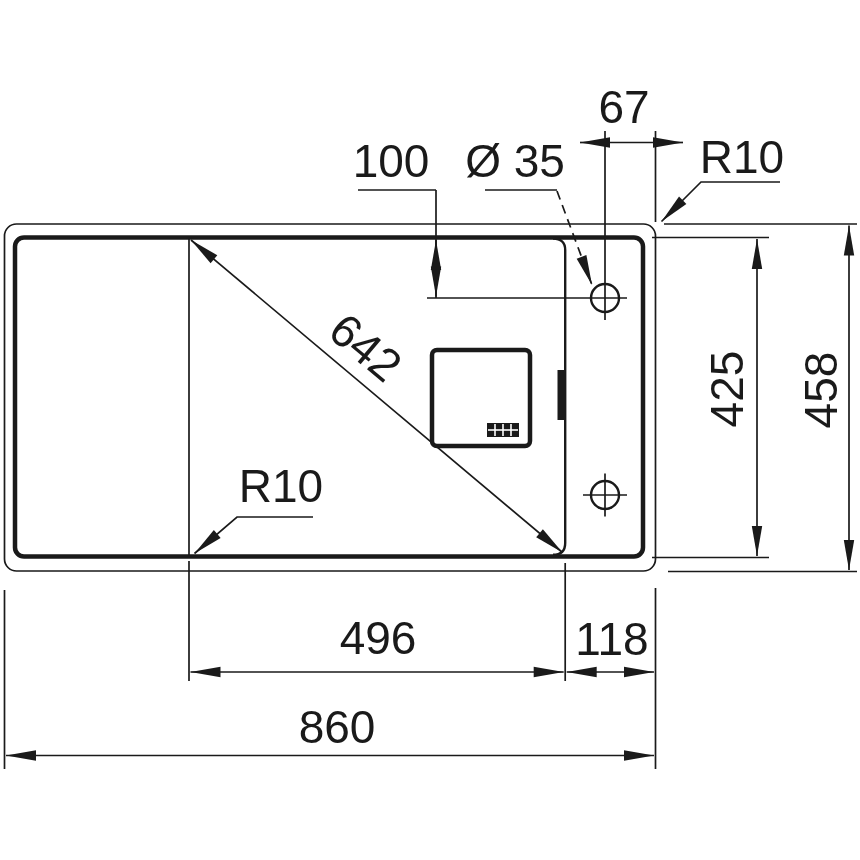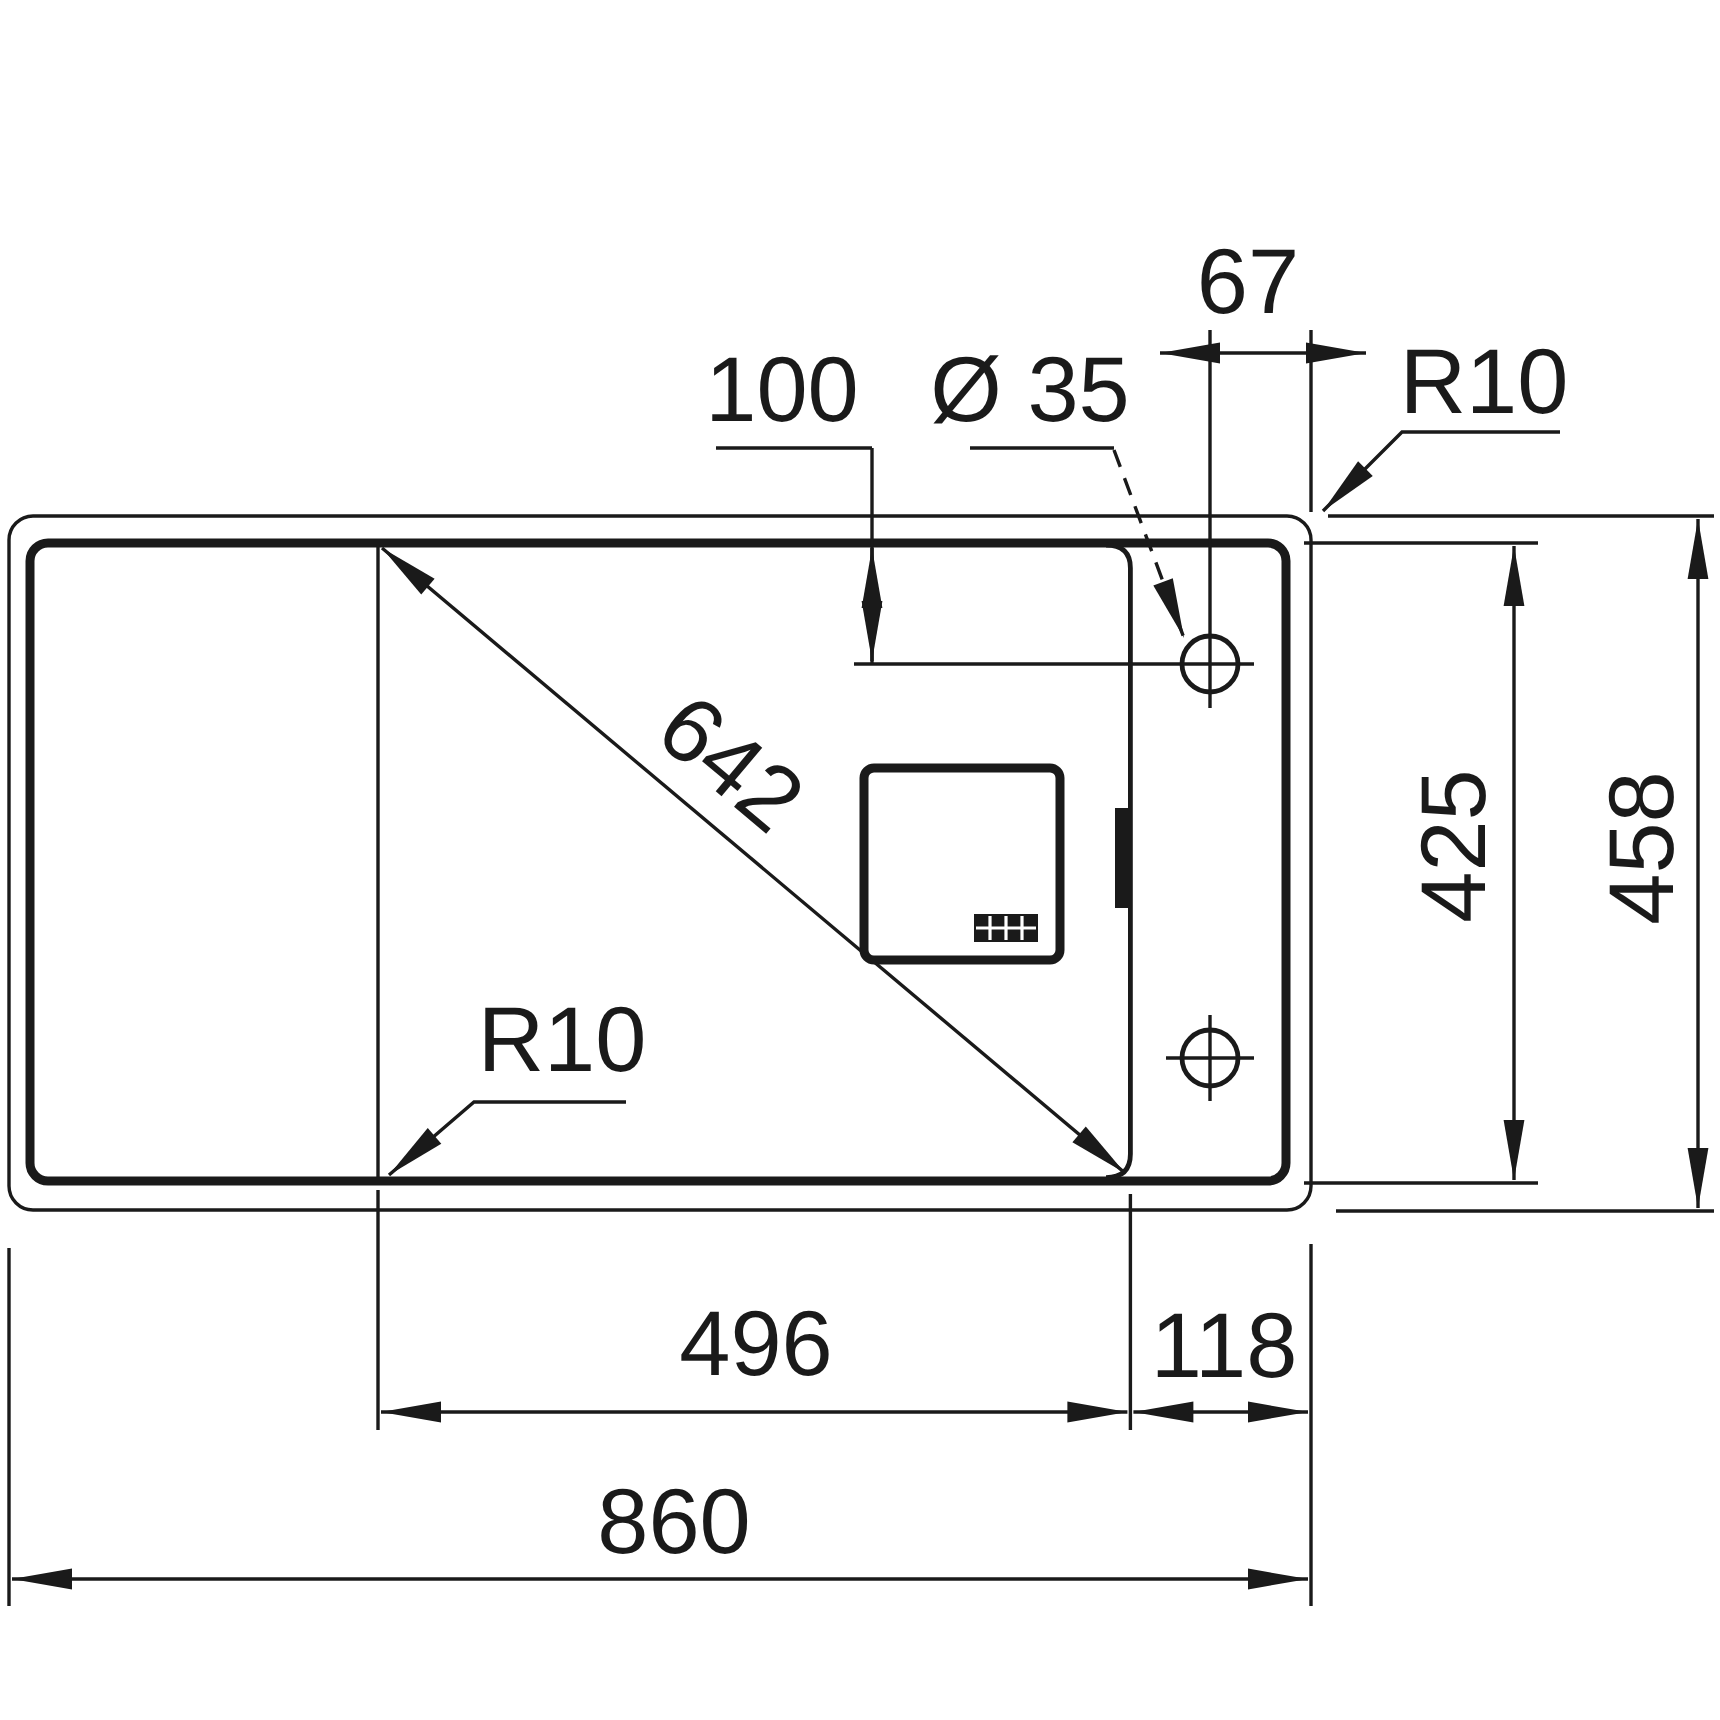--- a/index.html
+++ b/index.html
@@ -8,21 +8,20 @@
     background: #ffffff;
     width: 860px;
     height: 860px;
     overflow: hidden;
   }
   .canvas-wrap {
     width: 860px;
     height: 640px;
     position: relative;
     background: #ffffff;
-    margin-top: 34px;
   }
   svg { display: block; }
   
   .thin  { stroke: #1a1a1a; stroke-width: 1.7; fill: none; }
   .med   { stroke: #1a1a1a; stroke-width: 2.4; fill: none; }
   .thick { stroke: #1a1a1a; stroke-width: 4.5; fill: none; }
   .dash  { stroke-dasharray: 9 6; }
   .fillb { fill: #1a1a1a; stroke: none; }
   .wline { stroke: #ffffff; stroke-width: 1.6; fill: none; }
   text.dim {

